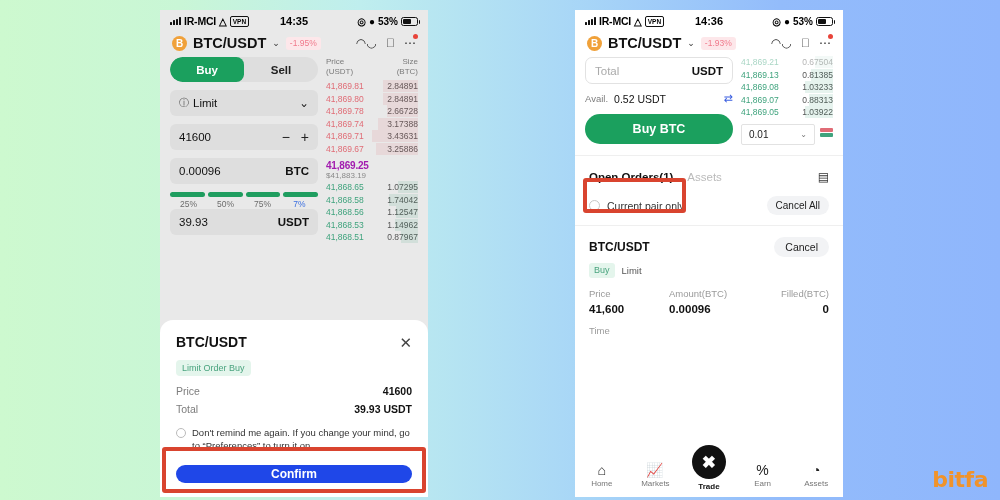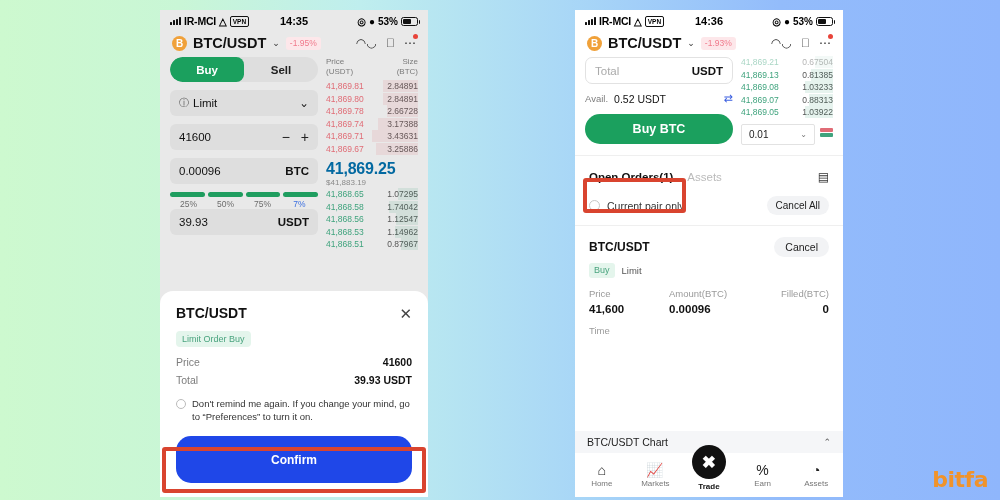--- a/index.html
+++ b/index.html
@@ -74,36 +74,36 @@
 
   .ob-head { display:flex; font-size:8px; color:#7b7b7b; line-height:1.25; margin-bottom:4px; }
   .ob-head .r { margin-left:auto; text-align:right; }
   .ob-row { display:flex; font-size:8.5px; margin-bottom:2.5px; position:relative; }
   .ob-row .p { color:#e06c76; }
   .ob-row .p.g { color:#3fa37d; }
   .ob-row .s { margin-left:auto; color:#555; }
   .ob-row .bar { position:absolute; right:0; top:-1px; bottom:-1px; background:rgba(224,108,118,.13); }
   .ob-row .bar.g { background:rgba(63,163,125,.13); }
   .mid { padding:4px 0 2px; }
-  .mid .big { font-size:16px; font-weight:bold; color:#0369a1; letter-spacing:-.2px;}
+  .mid .big { font-size:10px; font-weight:bold; color:#a21caf; letter-spacing:-.2px;}
   .mid .sub { font-size:8px; color:#8a8a8a; }
 
   
   .modal { position:absolute; left:0; right:0; bottom:0; background:#fff; border-radius:13px 13px 0 0; padding:14px 16px 0; }
   .modal-head { display:flex; align-items:center; }
   .modal-title { font-size:14px; font-weight:bold; color:#111; }
   .modal-x { margin-left:auto; font-size:15px; color:#444; line-height:1; }
   .chip { display:inline-block; background:#e4f5ec; color:#49a37e; font-size:9px; padding:3px 6px; border-radius:4px; margin:10px 0 6px; }
   .kv { display:flex; font-size:10.5px; padding:3px 0; }
   .kv .k { color:#7d7d7d; }
   .kv .v { margin-left:auto; color:#111; font-weight:bold; }
   .remind { display:flex; gap:6px; margin-top:9px; font-size:9.5px; color:#333; line-height:1.35; }
   .radio { width:10px; height:10px; border:1px solid #bbb; border-radius:50%; flex:0 0 auto; margin-top:1px;}
   .confirm-wrap { padding:12px 0 14px; }
-  .confirm-btn { background:#1f47e8; color:#fff; font-size:12px; font-weight:bold; height:47px; border-radius:15px; display:flex; align-items:center; justify-content:center; }
+  .confirm-btn { background:#1f47e8; color:#fff; font-size:12px; font-weight:bold; height:18px; border-radius:15px; display:flex; align-items:center; justify-content:center; }
   .hl-box { position:absolute; border:4px solid #d9442f; border-radius:3px; }
   #hl-confirm { left:2px; right:2px; bottom:4px; height:46px; }
 
   
   #phone-right .body { background:#fff; height:100%; position:relative; }
   .r-cols { display:flex; padding:0 10px; gap:8px; }
   .r-colL { width:148px; }
   .r-colR { flex:1; }
   .r-field { border:1px solid #e2e2e2; background:#fff; border-radius:7px; height:27px; display:flex; align-items:center; padding:0 9px; font-size:11.5px; margin-bottom:8px; }
   .r-field .ph { color:#aaa; }
@@ -476,24 +476,20 @@
         <div class="oc-cell r">
           <div class="k">Filled(BTC)</div>
           <div class="v">0</div>
         </div>
       </div>
       <div class="oc-time">
         <div class="k">Time</div>
       </div>
     </div>
 
-    <div class="chart-bar">
-      <span>BTC/USDT Chart</span>
-      <span class="up">⌃</span>
-    </div>
 
     <div class="botnav">
       <div class="nav-item">
         <span class="ic">⌂</span>
         <span class="lb">Home</span>
       </div>
       <div class="nav-item">
         <span class="ic">📈</span>
         <span class="lb">Markets</span>
       </div>

